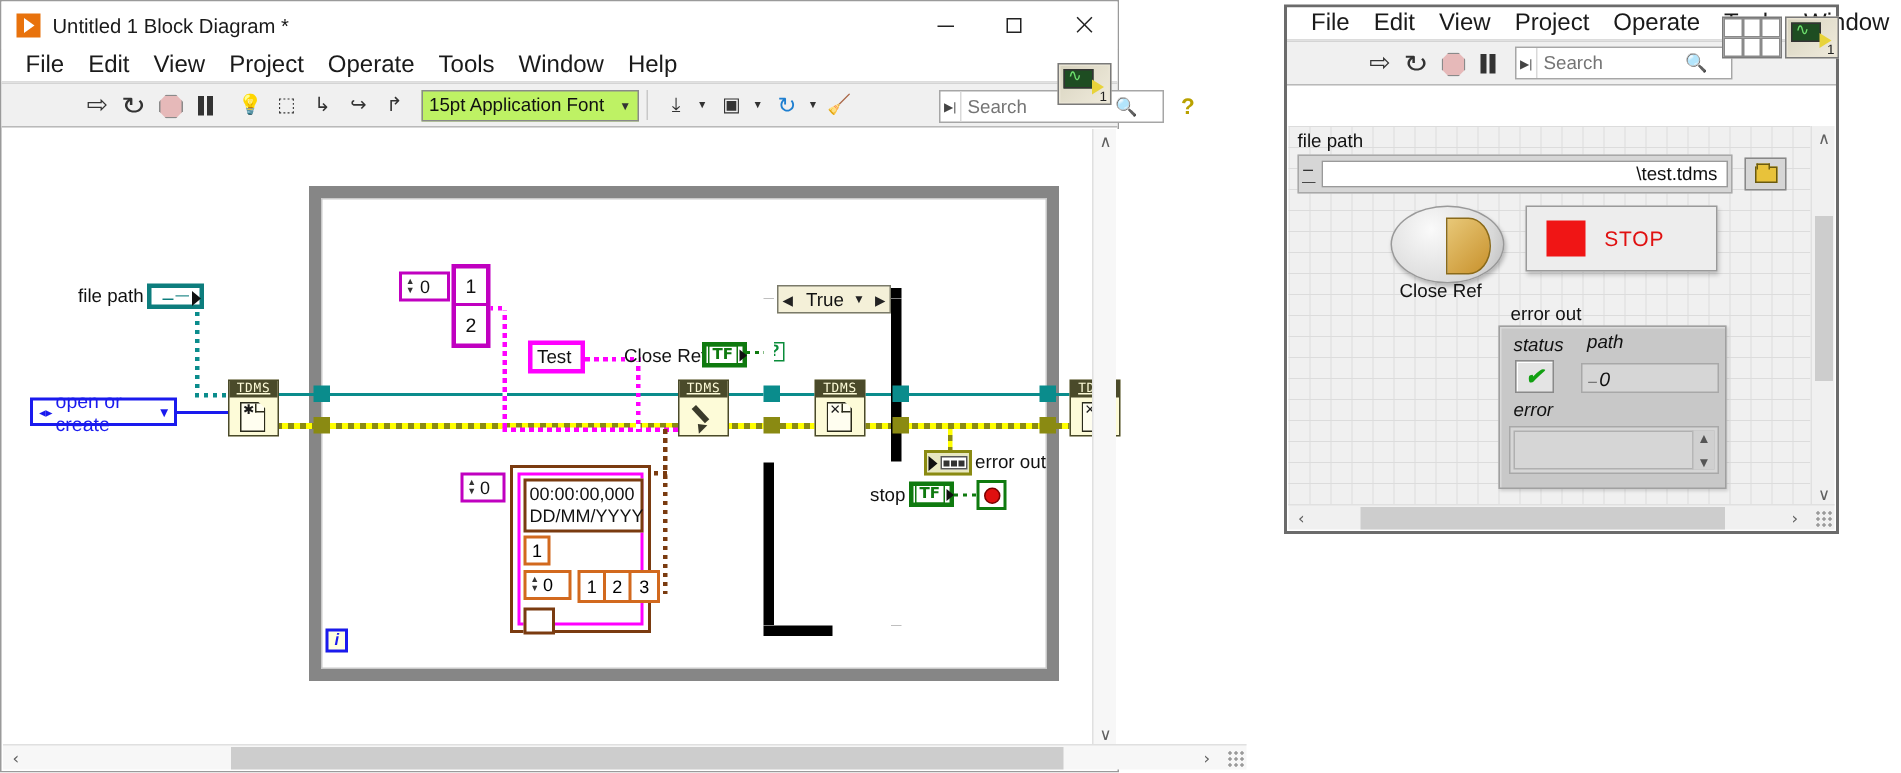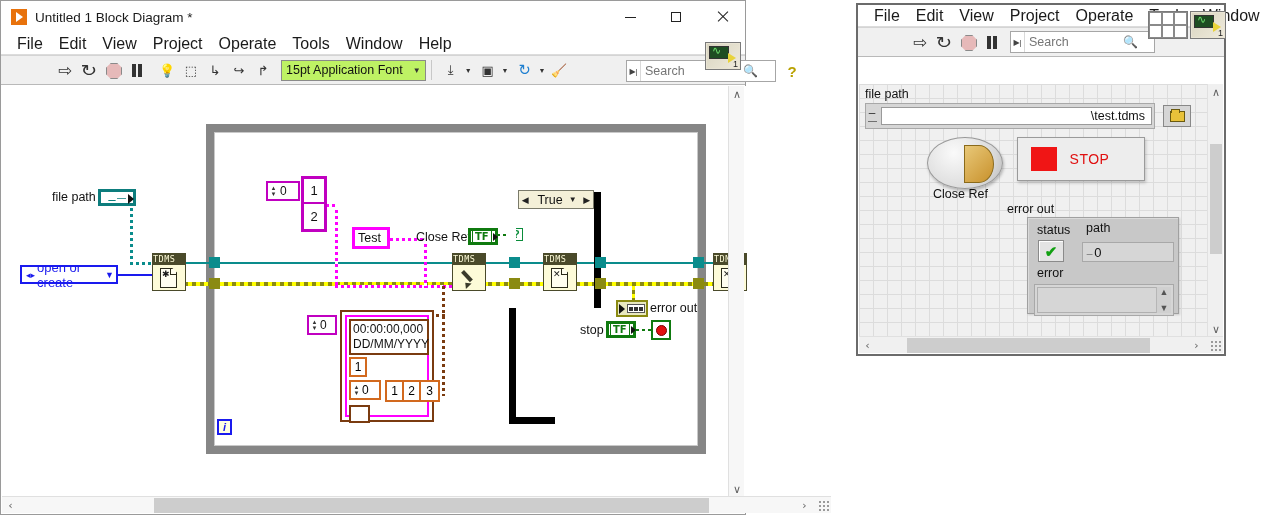--- a/index.html
+++ b/index.html
@@ -217,22 +217,23 @@
   .case-label { flex: 1; text-align: center; padding: 0 6px; font-size: 12.5px; }
   .case-caret { font-size: 8px; color: #222; padding-right: 4px; }
 
   
   .tdms-node {
     position: absolute; width: 34px; height: 38px; background: #fdfbd8;
     border: 1px solid #4a4a2a;
   }
   .tdms-node .tdms-bar {
     position: absolute; left: 0; right: 0; top: 0; height: 11px; background: #4a4a2a;
-    color: #fdfbd8; font-size: 8.5px; letter-spacing: 0.5px; line-height: 11px;
+    color: #fdfbd8; font-size: 8.5px; letter-spacing: 0.5px; text-align: center; line-height: 11px;
     font-family: "DejaVu Sans Mono", monospace;
+    text-decoration: underline;
   }
   .doc-glyph {
     position: absolute; left: 7px; top: 14px; width: 17px; height: 20px;
     border: 1.5px solid #2a2a1a; background: #fffef0;
     clip-path: polygon(0 0, 72% 0, 100% 22%, 100% 100%, 0 100%);
   }
   .doc-fold {
     position: absolute; right: 0px; top: 0px; width: 6px; height: 6px;
     border-left: 1.5px solid #2a2a1a; border-bottom: 1.5px solid #2a2a1a;
   }
@@ -810,21 +811,21 @@
       <div class="fp-knob" style="left:68px; top:53px;"></div>
       <div class="fp-label" style="left:74px; top:103px;">Close Ref</div>
 
       <div class="fp-stop" style="left:158px; top:53px; width:128px; height:44px;">
         <span class="fp-stop-led"></span>
         <span class="fp-stop-text">STOP</span>
       </div>
 
       <div class="fp-label" style="left:148px; top:118px;">error out</div>
 
-      <div class="fp-cluster" style="left:168px; top:133px; width:152px; height:97px;">
+      <div class="fp-cluster" style="left:140px; top:133px; width:152px; height:109px;font-style:italic;">
         <div class="fp-sub" style="left:9px; top:5px;">status</div>
         <div class="fp-status-led" style="left:10px; top:22px;">
           <span class="fp-check">✔</span>
         </div>
         <div class="fp-sub" style="left:58px; top:3px;">path</div>
         <div class="fp-code" style="left:54px; top:24px; width:92px;">
           <span class="cd-glyph">⚊</span>
           <span>0</span>
         </div>
         <div class="fp-sub" style="left:9px; top:48px;">error</div>

